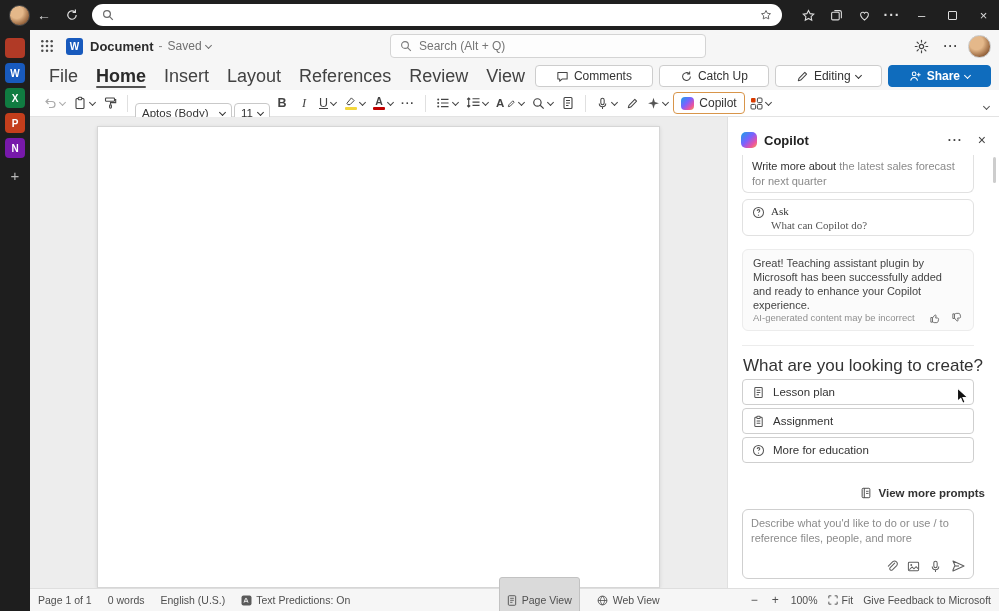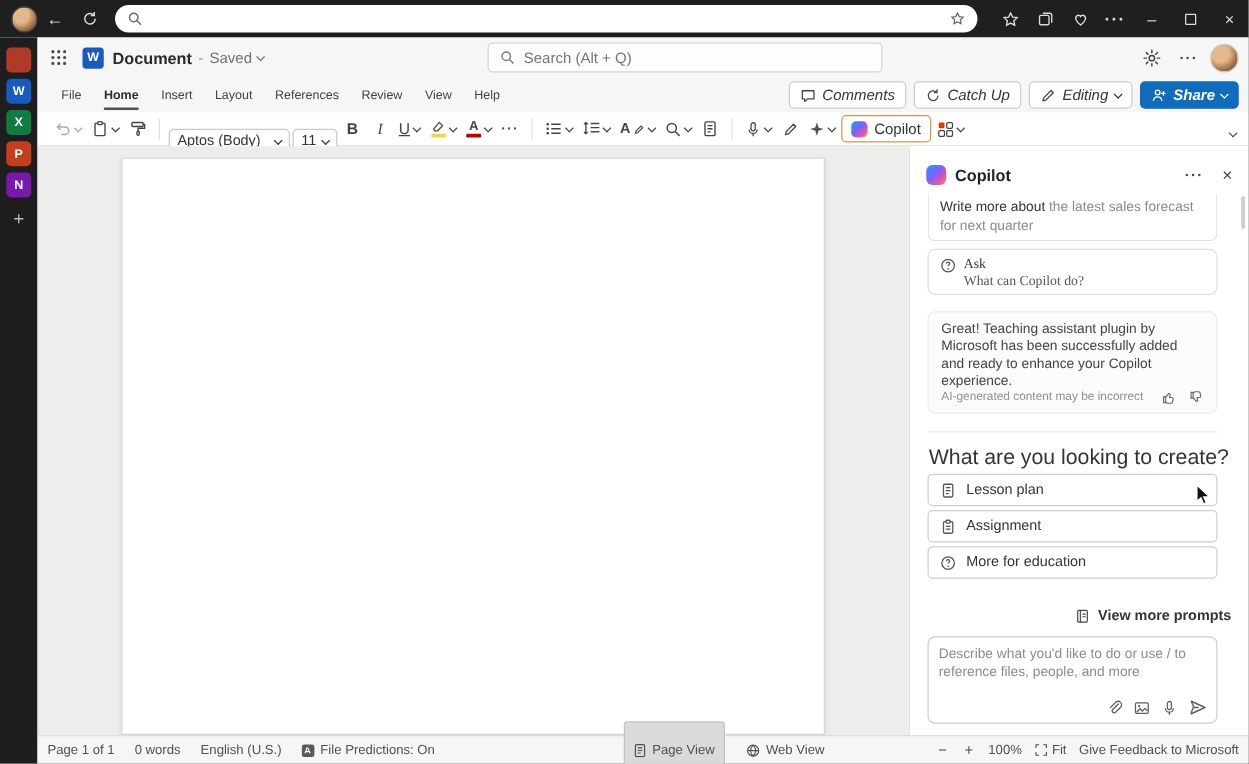--- a/index.html
+++ b/index.html
@@ -33,25 +33,25 @@
   .doc-status { font-size:12px; color:#707070; display:flex; align-items:center; gap:4px; }
   .hdr-search { position:absolute; left:360px; top:4px; width:316px; height:24px; border:1px solid #d4d4d4; border-radius:4px; background:#fdfdfd; display:flex; align-items:center; padding:0 9px; gap:7px; }
   .hdr-search input { border:none; outline:none; flex:1; font-size:12px; background:transparent; color:#555; }
   .hdr-right { margin-left:auto; display:flex; align-items:center; gap:4px; padding-right:8px; }
   .hdr-icon { width:26px; height:26px; display:flex; align-items:center; justify-content:center; color:#454545; }
   .hdr-avatar { width:23px; height:23px; border-radius:50%;
                 background: radial-gradient(circle at 35% 32%, #e4b88a 0 35%, #9c6a42 70%, #5f3c22 100%); border:1px solid #c9c9c9; }
 
   
   .tabs { position:absolute; left:30px; top:62px; width:969px; height:28px; background:#f6f6f6; display:flex; align-items:center; padding-left:10px; }
-  .tab { padding:0 9px; height:28px; display:flex; align-items:center; font-size:10px; color:#424242; position:relative; }
+  .tab { padding:0 9px; height:28px; display:flex; align-items:center; font-size:18px; color:#424242; position:relative; }
   .tab.active { font-weight:700; color:#2b2b2b; }
   .tab.active::after { content:""; position:absolute; left:9px; right:9px; bottom:2px; height:2.5px; background:#515151; border-radius:2px; }
   .tabs-right { position:absolute; right:8px; top:3px; display:flex; align-items:center; gap:6px; }
-  .pill { height:22px; border:1px solid #cdcdcd; border-radius:4px; background:#fff; display:flex; align-items:center; gap:5px; padding:0 8px; font-size:12px; color:#333;font-style:italic; }
+  .pill { height:22px; border:1px solid #cdcdcd; border-radius:4px; background:#fff; display:flex; align-items:center; gap:5px; padding:0 20px; font-size:12px; color:#333; }
   .pill.share { background:#0f6cbd; color:#fff; border-color:#0f6cbd; font-weight:600; }
 
   
   .toolbar { position:absolute; left:30px; top:90px; width:969px; height:27px; background:#fff; border-bottom:1px solid #e3e3e3; display:flex; align-items:center; padding-left:10px; gap:2px; }
   .t-btn { height:22px; min-width:20px; padding:0 3px; display:flex; align-items:center; justify-content:center; gap:3px; color:#444; border-radius:3px; flex:none; }
   .t-sep { width:1px; height:17px; background:#e0e0e0; margin:0 5px; flex:none; }
   .t-select { height:21px; border:1px solid #c9c9c9; border-radius:4px; display:flex; align-items:center; justify-content:space-between; padding:0 6px; font-size:11.5px; color:#333; background:#fff; flex:none;margin-top:20px; }
   .chv { width:5px; height:5px; border-right:1.2px solid currentColor; border-bottom:1.2px solid currentColor; transform:rotate(45deg); display:inline-block; flex:none; margin-top:-2px; }
   .glyph { font-size:12.5px; line-height:1; }
   .stackletter { display:flex; flex-direction:column; align-items:center; line-height:1; gap:1px; }
@@ -489,21 +489,21 @@
 
   <div class="statusbar">
     <span class="sb-item">Page 1 of 1</span>
     <span class="sb-item">0 words</span>
     <span class="sb-item">English (U.S.)</span>
     <span class="sb-item">
       <svg width="11" height="11" viewBox="0 0 11 11">
           <rect x="0.5" y="0.5" width="10" height="10" rx="2" fill="#5a5a5a"></rect>
           <path d="M3 7.6L4.6 3.4h.8L7 7.6M3.7 6.3h2.6" stroke="#fff" stroke-width="0.9" fill="none"></path>
         </svg>
-      <span>File Predictions: On</span>
+      <span>Text Predictions: On</span>
     </span>
     <span class="sb-right">
       <span class="view-chip selected">
         <svg width="10" height="11" viewBox="0 0 10 12">
             <rect x="1" y="0.8" width="8" height="10.4" rx="1" fill="none" stroke="#4f4f4f" stroke-width="1"></rect>
             <path d="M3 3.6h4M3 5.8h4M3 8h2.5" stroke="#4f4f4f" stroke-width="0.9"></path>
           </svg>
         <span>Page View</span>
       </span>
       <span class="view-chip">

